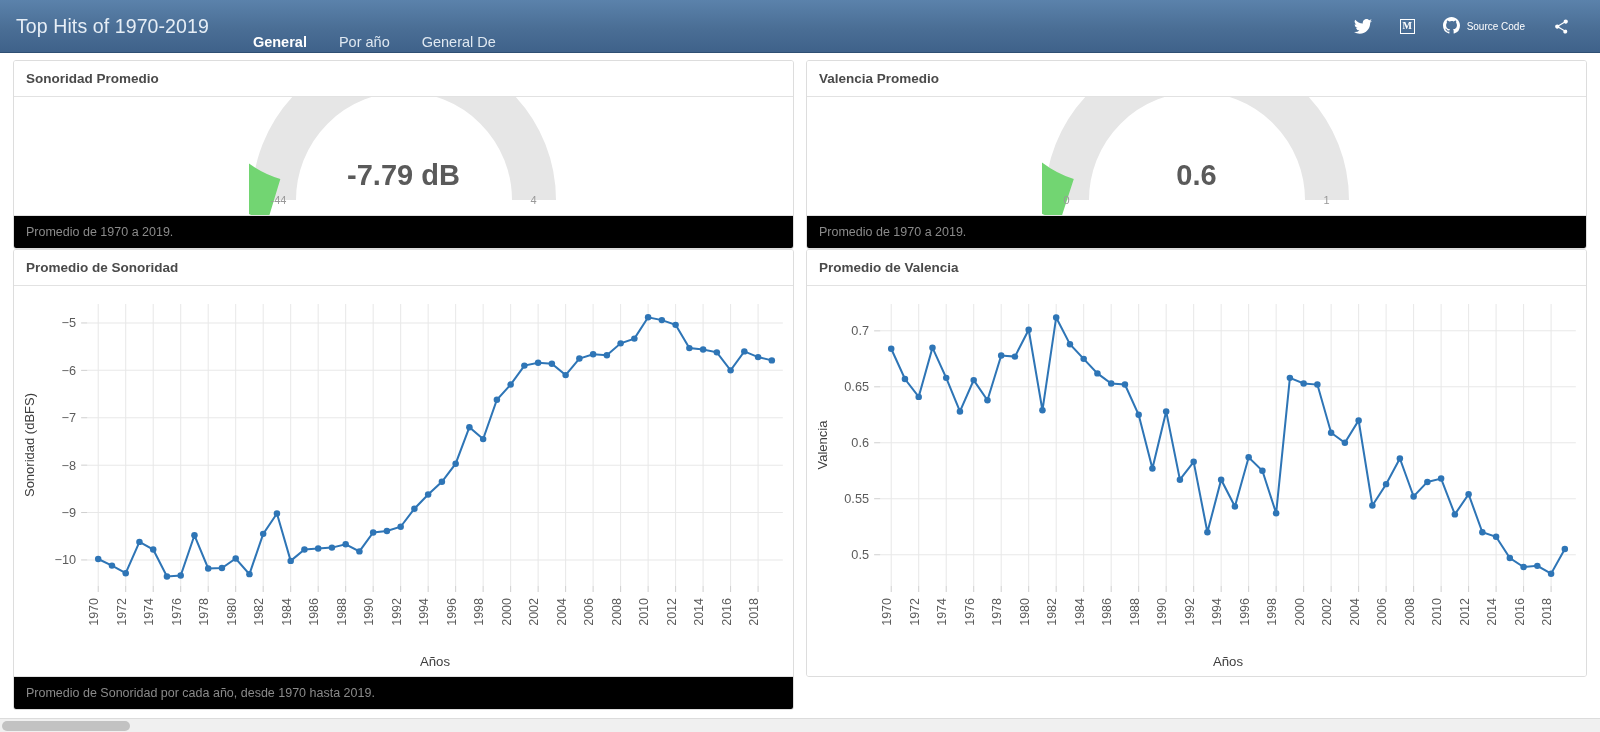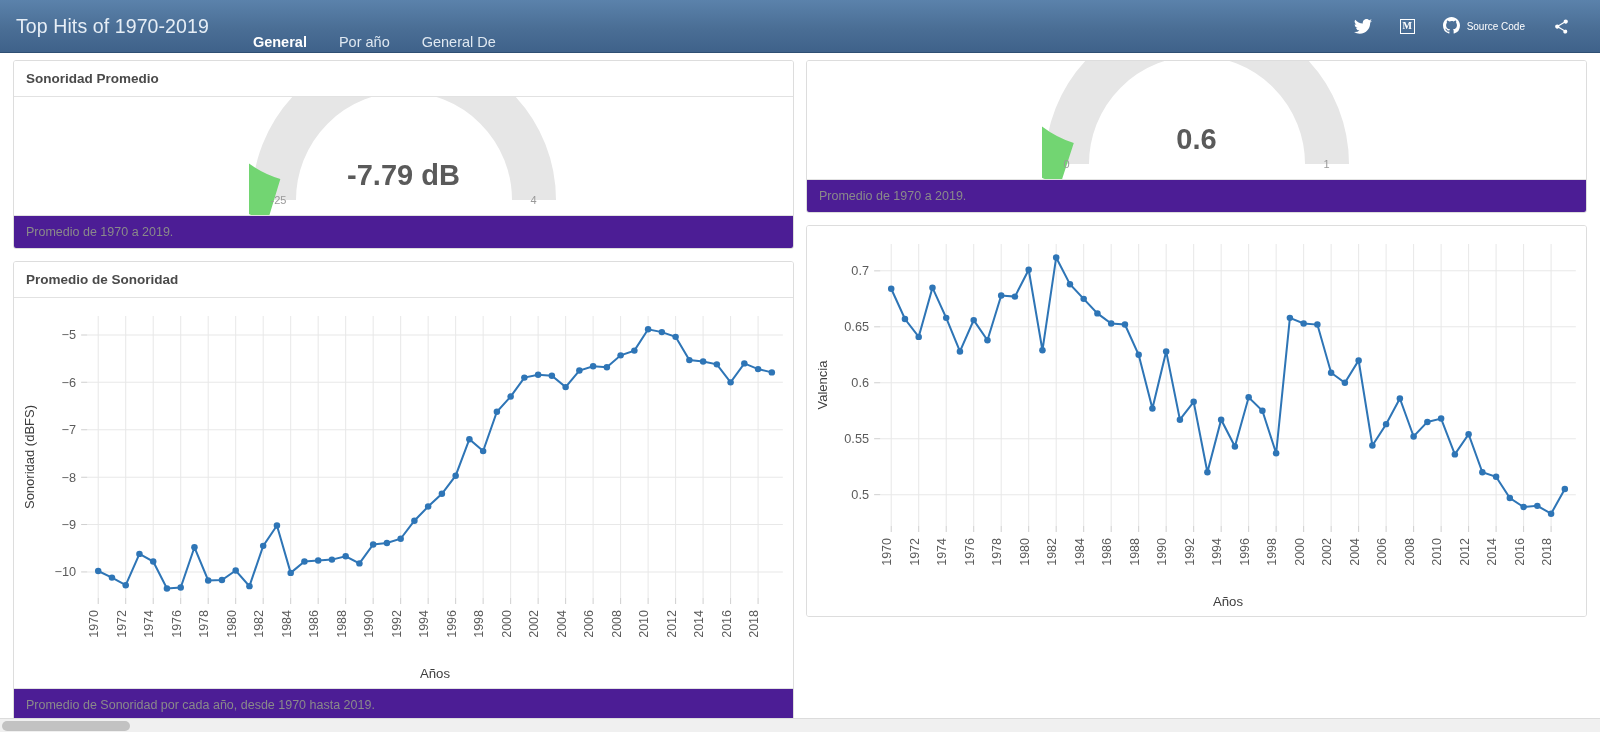--- a/index.html
+++ b/index.html
@@ -73,40 +73,39 @@
     display: grid;
     grid-template-columns: 1fr 1fr;
     gap: 0px;
     padding: 7px 7px 0 7px;
   }
   .col { padding: 0 6px; }
   .card {
     border: 1px solid #dddddd;
     border-radius: 3px;
     background: #ffffff;
-    margin-bottom: 12px;
     overflow: hidden;
   }
   .card-header {
     padding: 10px 12px;
     font-size: 13.5px;
     font-weight: bold;
     color: #4a4a4a;
     background: #ffffff;
     border-bottom: 1px solid #e2e2e2;
   }
   .card-body {
     background: #ffffff;
     position: relative;
   }
   .card-footer {
     padding: 9px 12px;
     font-size: 12.5px;
     color: #8a8a8a;
-    background: #4c1d95;
+    background: #000000;
     border-top: 1px solid #e2e2e2;
   }
 
   
   .gauge-wrap {
     height: 118px;
     display: flex;
     align-items: flex-start;
     justify-content: center;
     position: relative;
@@ -204,21 +203,21 @@
     <div class="card">
       <div class="card-header">Sonoridad Promedio</div>
       <div class="card-body">
         <div class="gauge-wrap">
           <div class="gauge">
             <svg width="310" height="118" viewBox="0 0 310 118" aria-hidden="true">
               <path d="M 25 103 A 130 130 0 0 1 285 103" fill="none" stroke="#e6e6e6" stroke-width="44"></path>
               <path id="gauge-loudness-fill" d="M 25 103 A 130 130 0 1 1 192.62 -21.44" fill="none" stroke="#72d572" stroke-width="44"></path>
             </svg>
             <div class="gauge-value">-7.79 dB</div>
-            <div class="gauge-min">-25</div>
+            <div class="gauge-min">-44</div>
             <div class="gauge-max">4</div>
           </div>
         </div>
       </div>
       <div class="card-footer">Promedio de 1970 a 2019.</div>
     </div>
 
     <div class="card">
       <div class="card-header">Promedio de Sonoridad</div>
       <div class="card-body chart-box">
@@ -370,37 +369,39 @@
             <text x="414" y="380" text-anchor="middle" class="axis-title">Años</text>
             <text x="0" y="0" text-anchor="middle" class="axis-title" transform="translate(20,159) rotate(-90)">Sonoridad (dBFS)</text>
           </svg>
       </div>
       <div class="card-footer">Promedio de Sonoridad por cada año, desde 1970 hasta 2019.</div>
     </div>
   </div>
 
   <div class="col">
     <div class="card">
+      <div class="card-header">Valencia Promedio</div>
       <div class="card-body">
         <div class="gauge-wrap">
           <div class="gauge">
             <svg width="310" height="118" viewBox="0 0 310 118" aria-hidden="true">
               <path d="M 25 103 A 130 130 0 0 1 285 103" fill="none" stroke="#e6e6e6" stroke-width="44"></path>
               <path id="gauge-valence-fill" d="M 25 103 A 130 130 0 1 1 195.17 -20.64" fill="none" stroke="#72d572" stroke-width="44"></path>
             </svg>
             <div class="gauge-value">0.6</div>
             <div class="gauge-min">0</div>
             <div class="gauge-max">1</div>
           </div>
         </div>
       </div>
       <div class="card-footer">Promedio de 1970 a 2019.</div>
     </div>
 
     <div class="card">
+      <div class="card-header">Promedio de Valencia</div>
       <div class="card-body chart-box">
         <svg id="svg-valence" viewBox="0 0 766 390" preserveAspectRatio="none">
             <line x1="72" y1="44.85714285714289" x2="756" y2="44.85714285714289" class="gridline"></line>
             <line x1="66" y1="44.85714285714289" x2="72" y2="44.85714285714289" class="tickmark"></line>
             <text x="61" y="49.35714285714289" text-anchor="end" class="axis-tick">0.7</text>
             <line x1="72" y1="100.80952380952377" x2="756" y2="100.80952380952377" class="gridline"></line>
             <line x1="66" y1="100.80952380952377" x2="72" y2="100.80952380952377" class="tickmark"></line>
             <text x="61" y="105.30952380952377" text-anchor="end" class="axis-tick">0.65</text>
             <line x1="72" y1="156.76190476190476" x2="756" y2="156.76190476190476" class="gridline"></line>
             <line x1="66" y1="156.76190476190476" x2="72" y2="156.76190476190476" class="tickmark"></line>

